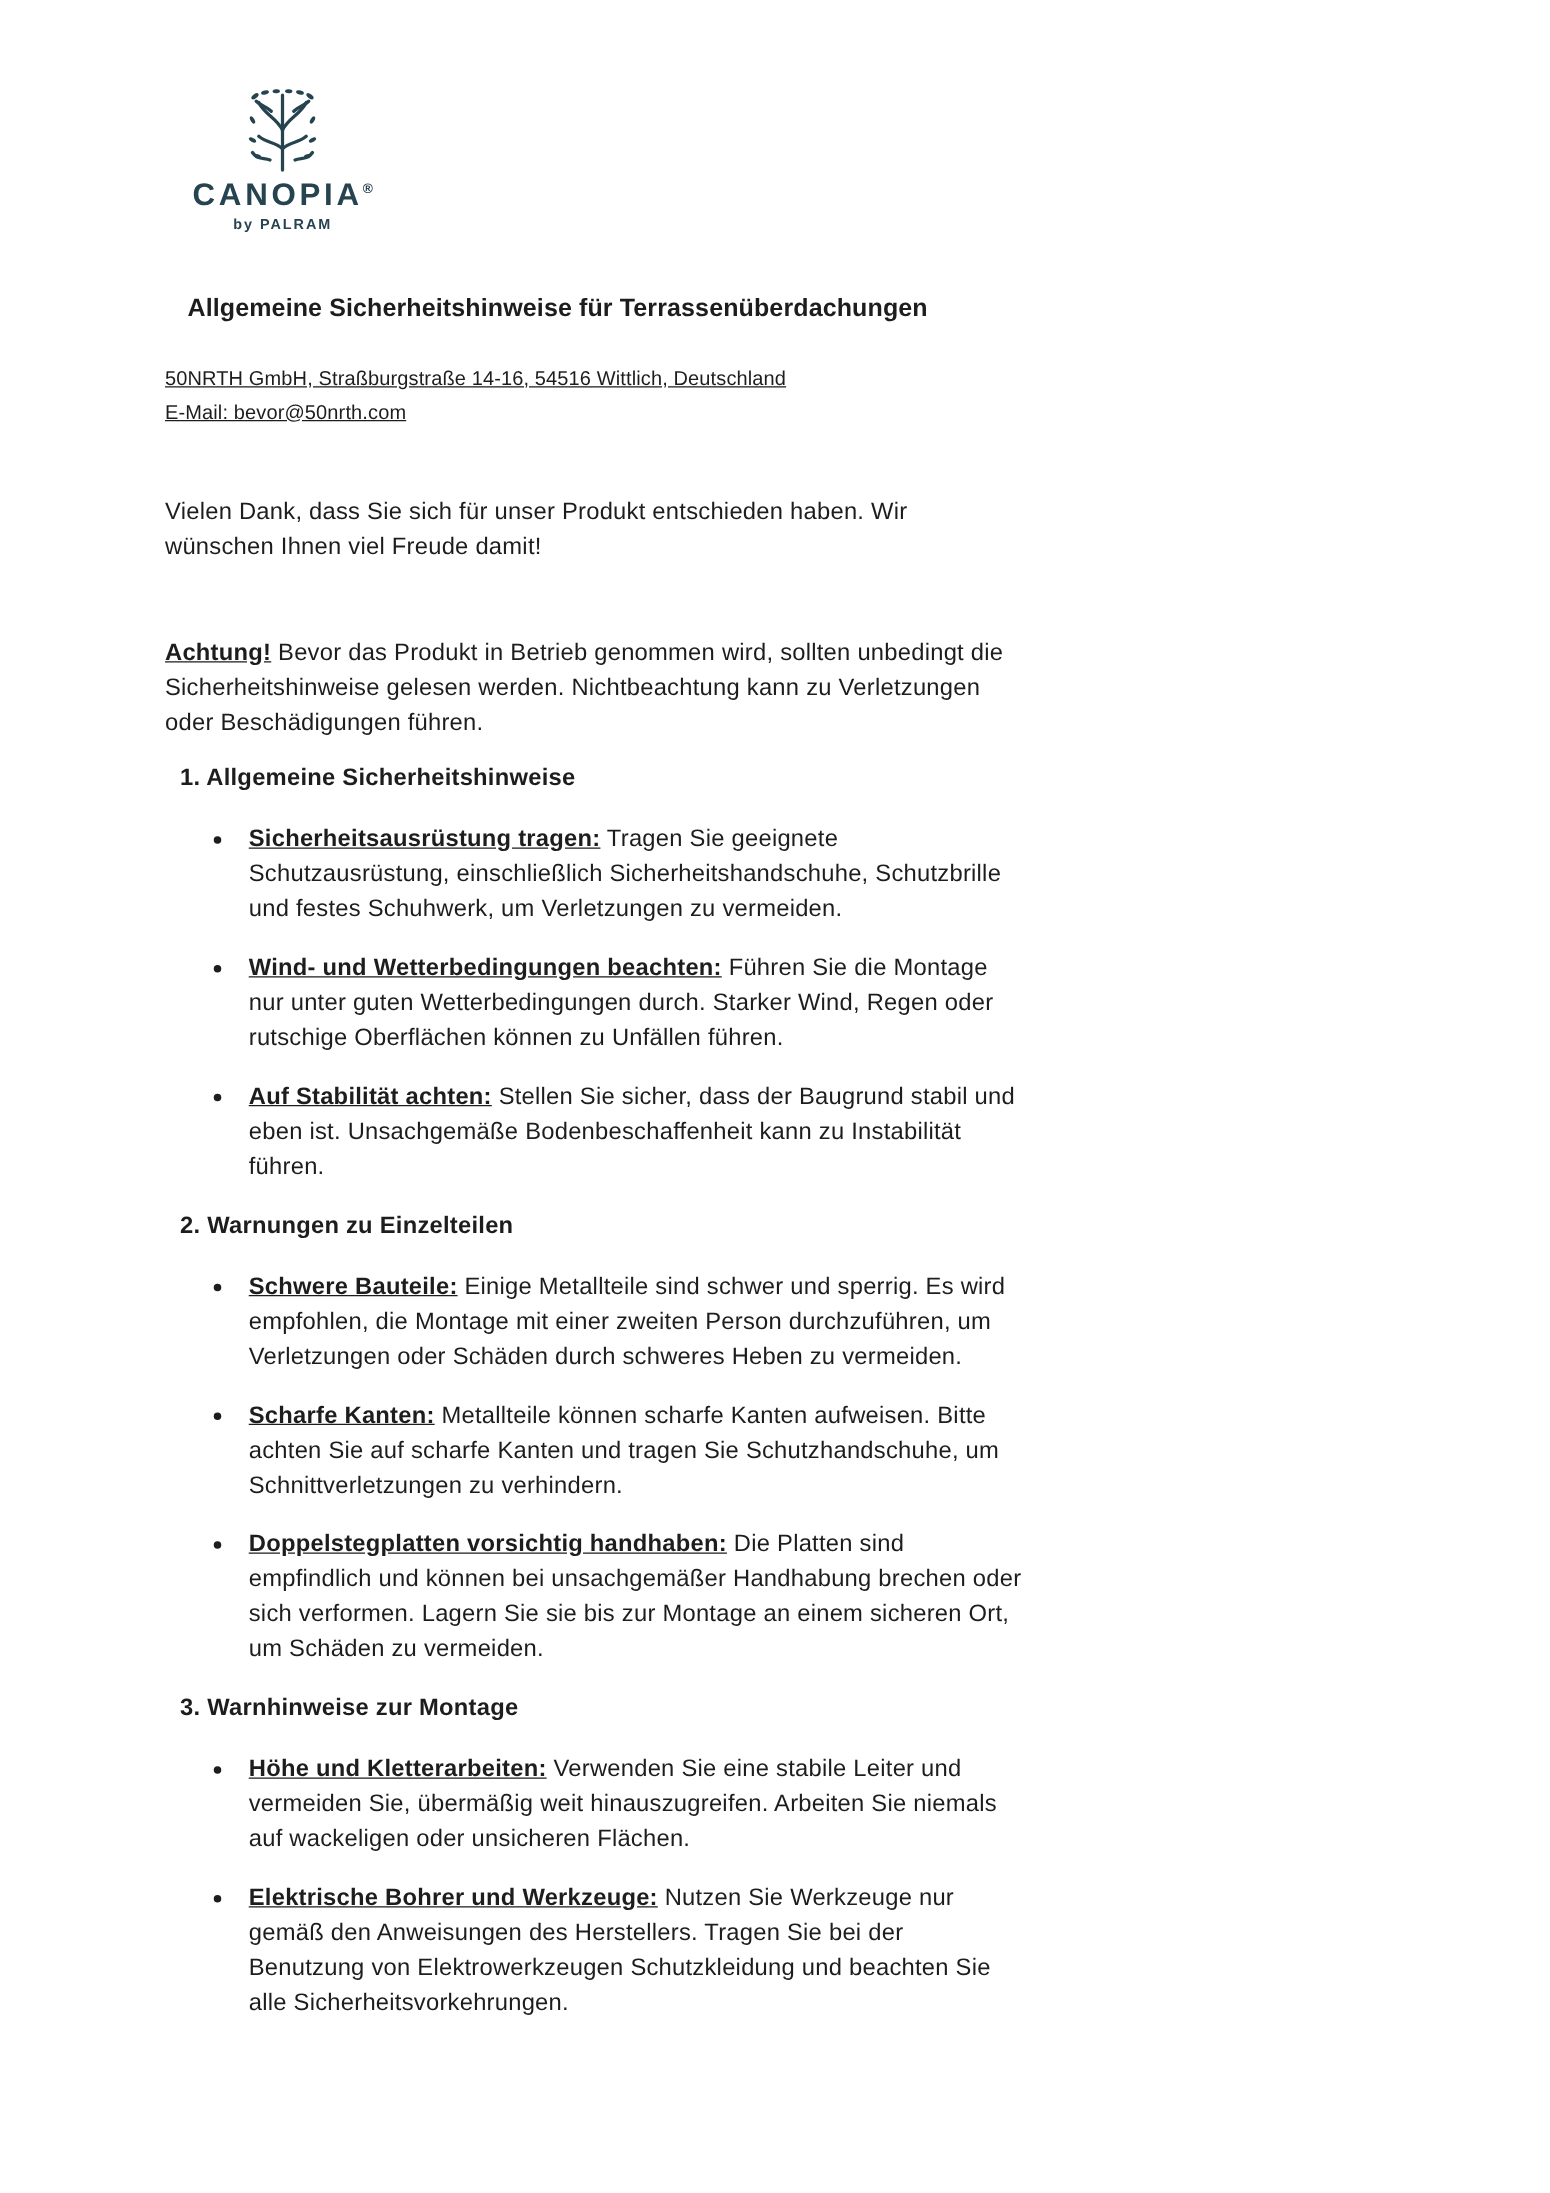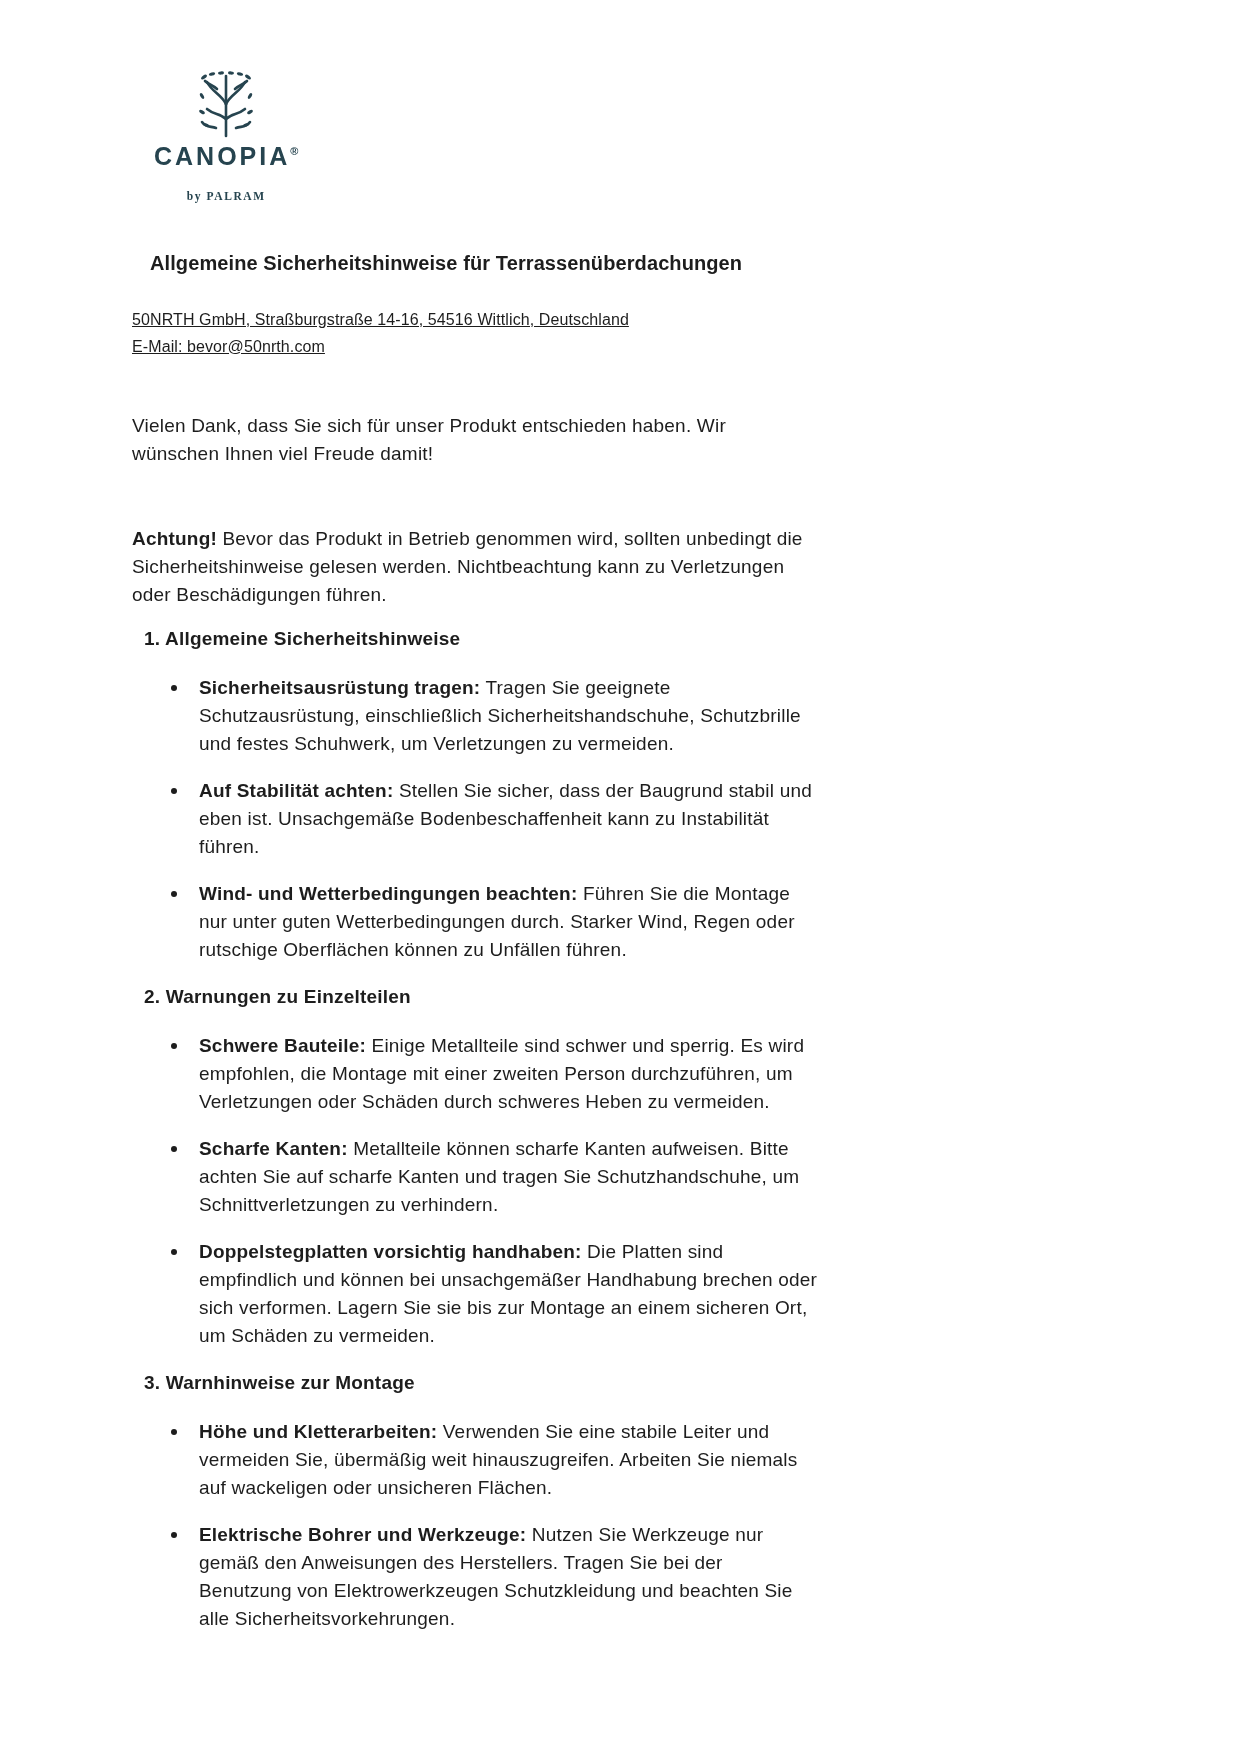--- a/index.html
+++ b/index.html
@@ -38,22 +38,21 @@
     font-size: 11px;
     font-weight: 700;
     vertical-align: 10px;
     letter-spacing: 0;
   }
   .tagline {
     color: #26444f;
     font-size: 11.5px;
     font-weight: 700;
     letter-spacing: 1.6px;
-    margin-top: 19px;
-    font-family: Liberation Serif, serif;
+    margin-top: 3px;
   }
 
   
   .doc-title {
     font-size: 20px;
     font-weight: 700;
     line-height: 26px;
     margin: 48px 0 0 18px;
     letter-spacing: 0.1px;
   }
@@ -67,21 +66,21 @@
   .address span { display: block; }
 
   p.body-par {
     font-size: 19px;
     line-height: 28px;
     letter-spacing: 0.2px;
     margin: 0;
   }
   .intro   { margin-top: 52px !important; }
   .warning { margin-top: 57px !important; }
-  .warning b, .bullet-term { font-weight: 700; }
+  .warning b, .bullet-term { font-weight: 700; text-decoration: underline; }
 
   h2.section-heading {
     font-size: 19px;
     font-weight: 700;
     line-height: 28px;
     letter-spacing: 0.2px;
     margin: 16px 0 21px 12px;
   }
 
   ul.bullet-list {
@@ -159,22 +158,22 @@
   
   <p class="body-par intro">Vielen Dank, dass Sie sich für unser Produkt entschieden haben. Wir wünschen Ihnen viel Freude damit!</p>
 
   
   <p class="body-par warning"><b>Achtung!</b><span> Bevor das Produkt in Betrieb genommen wird, sollten unbedingt die Sicherheitshinweise gelesen werden. Nichtbeachtung kann zu Verletzungen oder Beschädigungen führen.</span></p>
 
   
   <h2 class="section-heading">1. Allgemeine Sicherheitshinweise</h2>
   <ul class="bullet-list">
     <li><span class="bullet-term">Sicherheitsausrüstung tragen:</span><span> Tragen Sie geeignete Schutzausrüstung, einschließlich Sicherheitshandschuhe, Schutzbrille und festes Schuhwerk, um Verletzungen zu vermeiden.</span></li>
+    <li><span class="bullet-term">Wind- und Wetterbedingungen beachten:</span><span> Führen Sie die Montage nur unter guten Wetterbedingungen durch. Starker Wind, Regen oder rutschige Oberflächen können zu Unfällen führen.</span></li>
     <li><span class="bullet-term">Auf Stabilität achten:</span><span> Stellen Sie sicher, dass der Baugrund stabil und eben ist. Unsachgemäße Bodenbeschaffenheit kann zu Instabilität führen.</span></li>
-    <li><span class="bullet-term">Wind- und Wetterbedingungen beachten:</span><span> Führen Sie die Montage nur unter guten Wetterbedingungen durch. Starker Wind, Regen oder rutschige Oberflächen können zu Unfällen führen.</span></li>
   </ul>
 
   
   <h2 class="section-heading">2. Warnungen zu Einzelteilen</h2>
   <ul class="bullet-list">
     <li><span class="bullet-term">Schwere Bauteile:</span><span> Einige Metallteile sind schwer und sperrig. Es wird empfohlen, die Montage mit einer zweiten Person durchzuführen, um Verletzungen oder Schäden durch schweres Heben zu vermeiden.</span></li>
     <li><span class="bullet-term">Scharfe Kanten:</span><span> Metallteile können scharfe Kanten aufweisen. Bitte achten Sie auf scharfe Kanten und tragen Sie Schutzhandschuhe, um Schnittverletzungen zu verhindern.</span></li>
     <li><span class="bullet-term">Doppelstegplatten vorsichtig handhaben:</span><span> Die Platten sind empfindlich und können bei unsachgemäßer Handhabung brechen oder sich verformen. Lagern Sie sie bis zur Montage an einem sicheren Ort, um Schäden zu vermeiden.</span></li>
   </ul>
 

